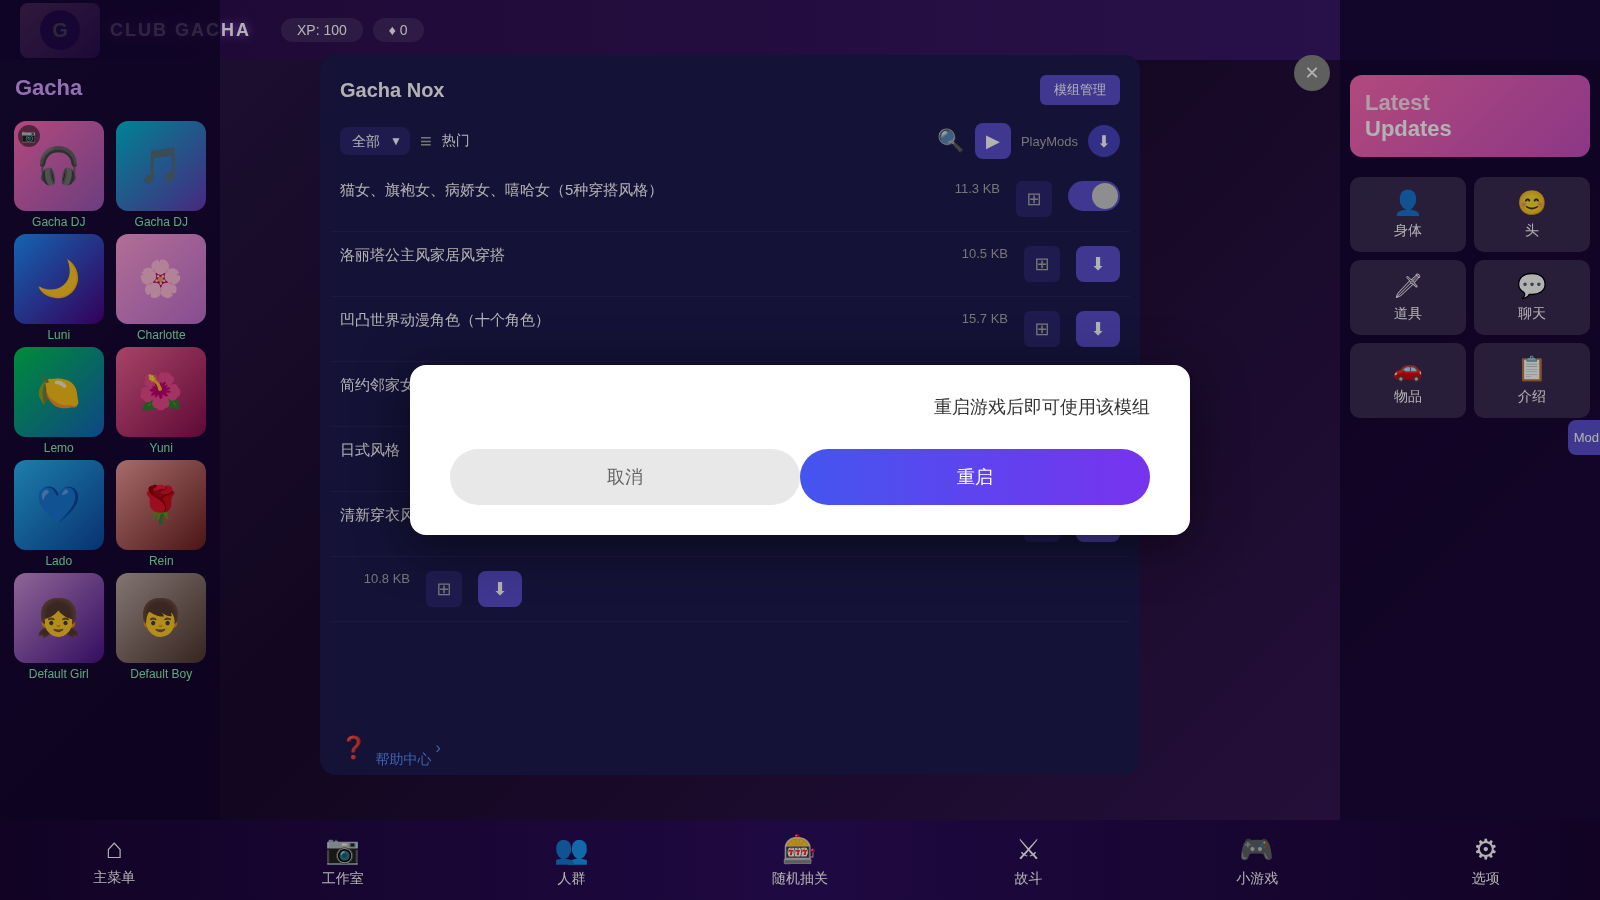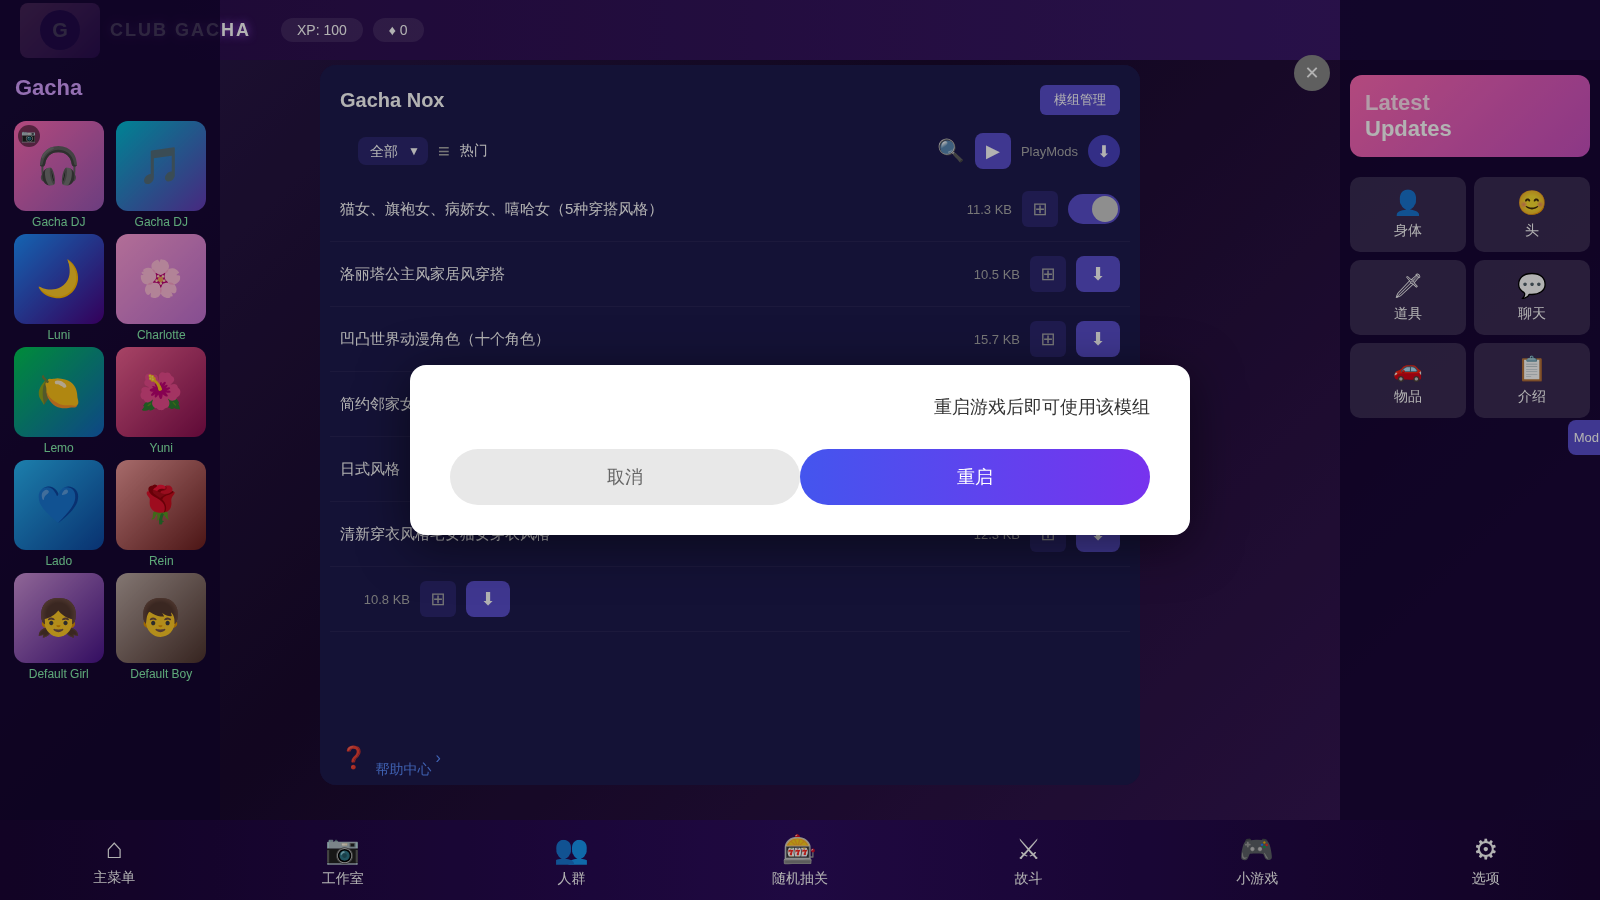--- a/index.html
+++ b/index.html
@@ -223,21 +223,21 @@
     }
 
     .nav-item .nav-icon {
       font-size: 28px;
       margin-bottom: 4px;
     }
 
     
     .gacha-nox-panel {
       position: absolute;
-      left: 320px; top: 65px;
+      left: 320px; top: 55px;
       width: 820px;
       height: 720px;
       background: #1e1a4e;
       border-radius: 16px;
       z-index: 5;
       overflow: hidden;
     }
 
     .gacha-nox-header {
       background: #1e1a4e;
@@ -274,21 +274,20 @@
     .filter-dropdown {
       background: #2d2870;
       border: none;
       color: #fff;
       border-radius: 8px;
       padding: 6px 30px 6px 12px;
       font-size: 14px;
       cursor: pointer;
       position: relative;
       appearance: none;
-      margin-left: 18px;
     }
 
     .filter-wrapper {
       position: relative;
     }
 
     .filter-arrow {
       position: absolute;
       right: 8px; top: 50%;
       transform: translateY(-50%);
@@ -335,24 +334,24 @@
     }
 
     .mod-list {
       padding: 0 10px;
       overflow-y: auto;
       height: calc(100% - 130px);
     }
 
     .mod-item {
       display: flex;
-      align-items: center;
+      align-items: flex-start;
       padding: 14px 10px;
       border-bottom: 1px solid rgba(255,255,255,0.05);
-      gap: 10px;
+      gap: 16px;
     }
 
     .mod-name {
       flex: 1;
       color: #fff;
       font-size: 15px;
     }
 
     .mod-size {
       color: #aaa;

